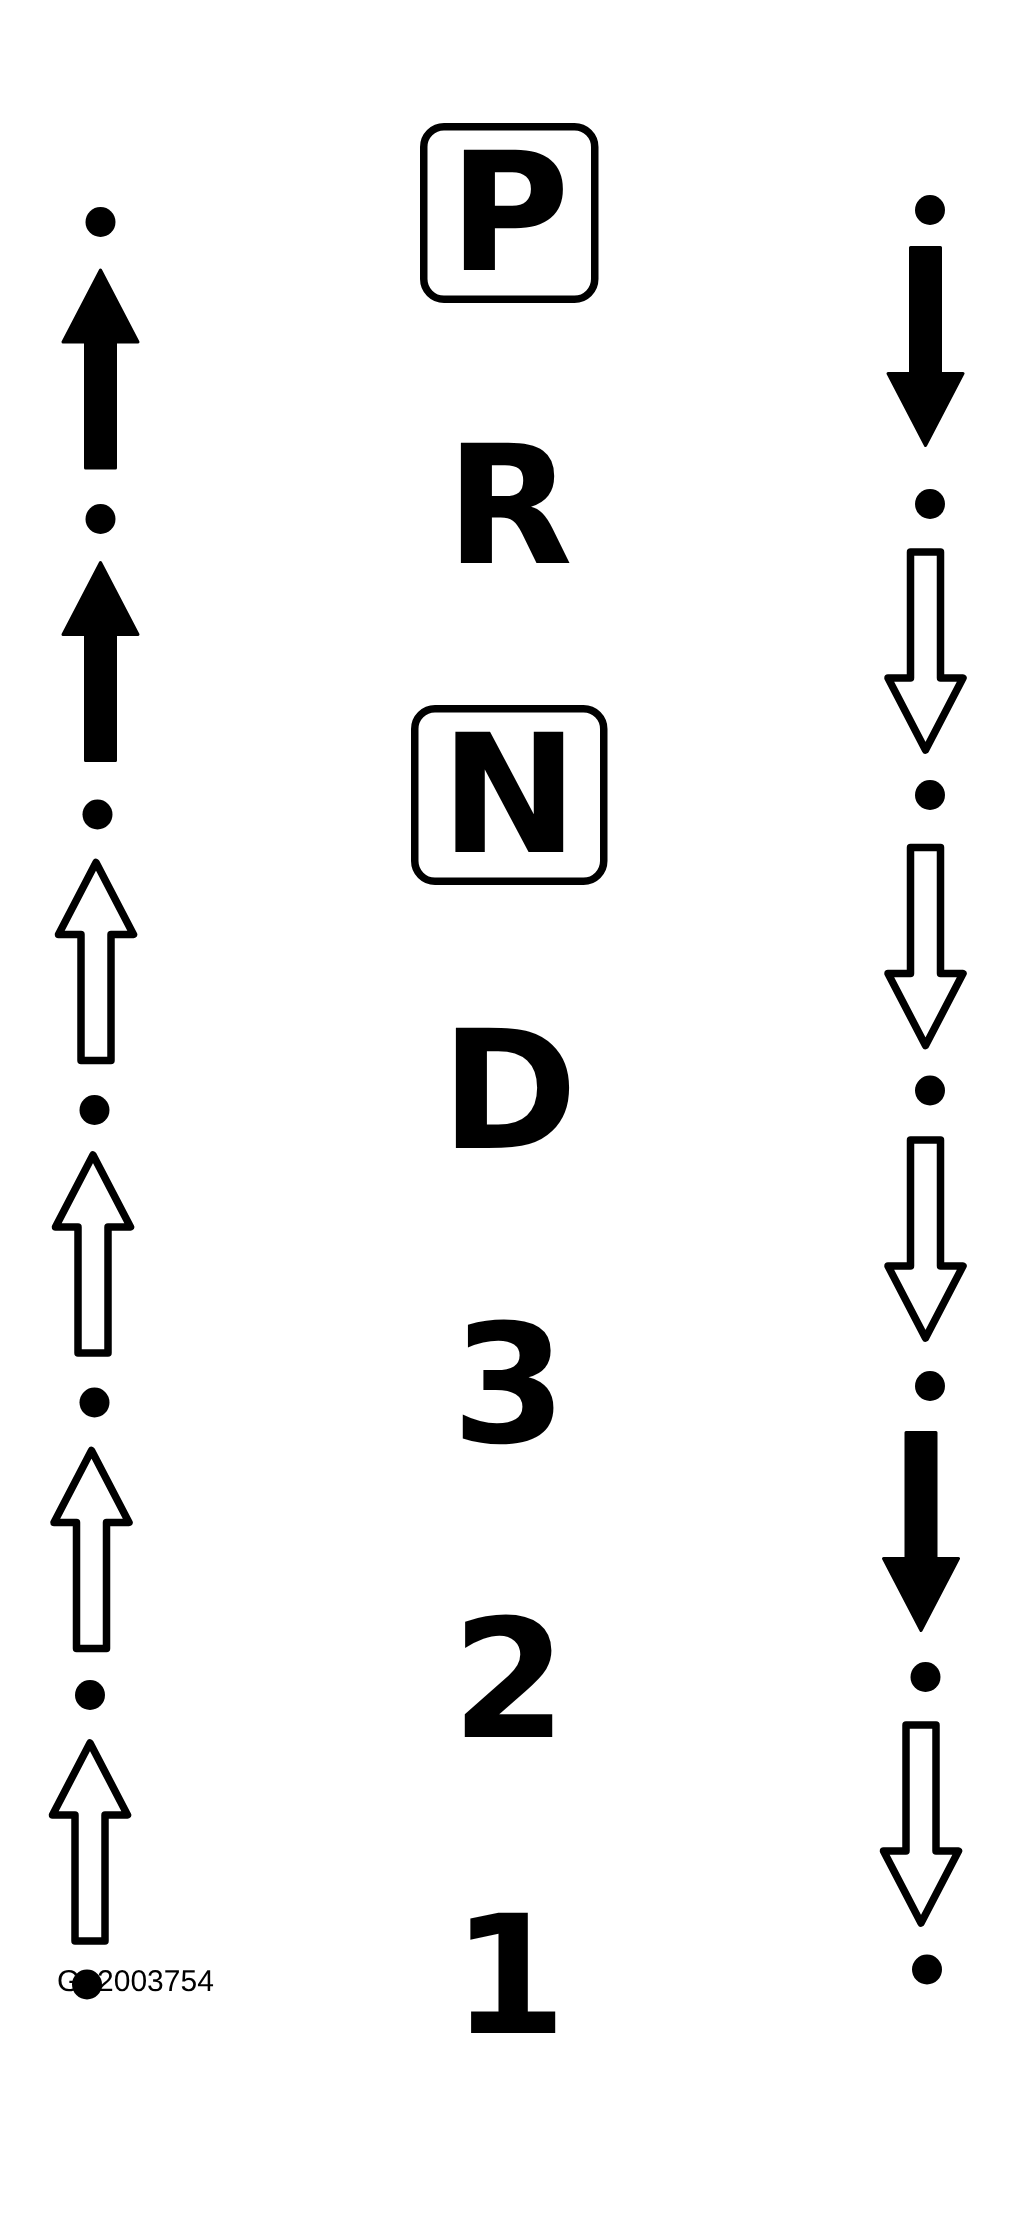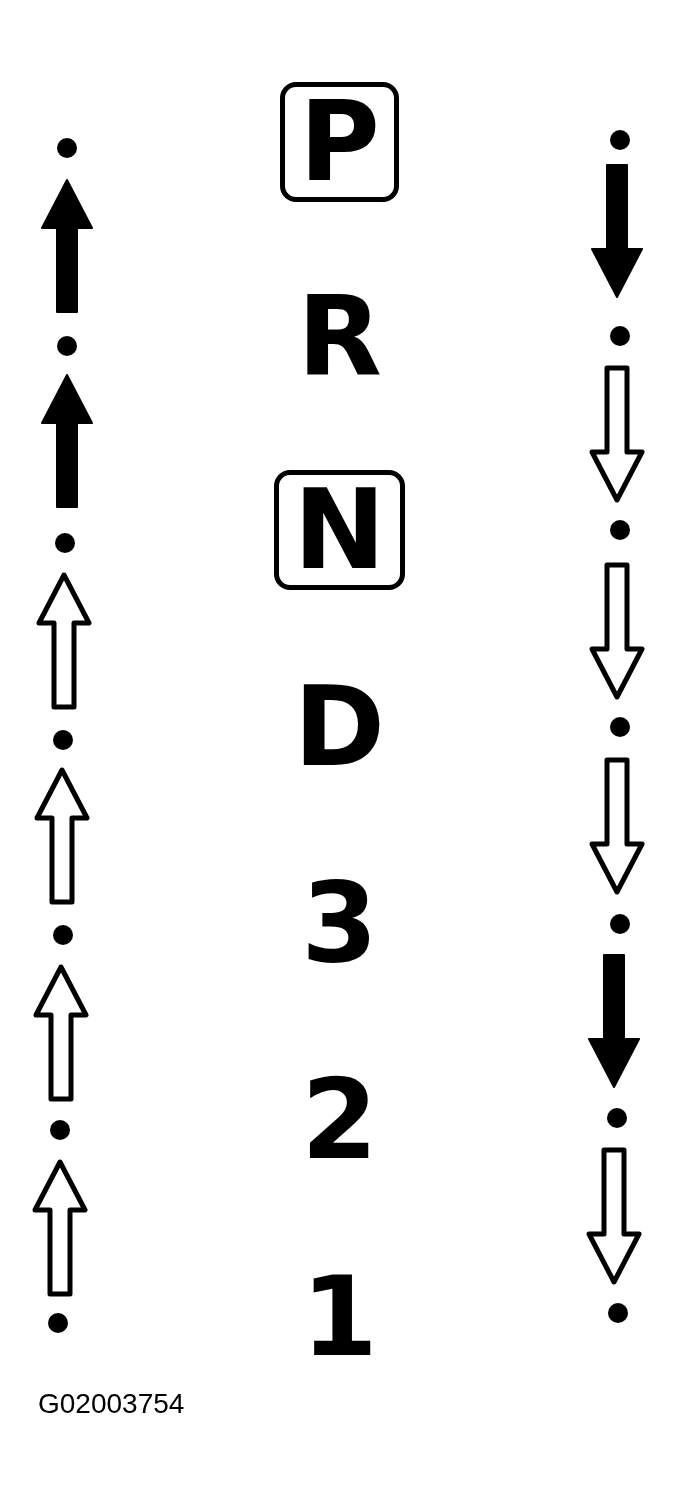--- a/index.html
+++ b/index.html
@@ -1,20 +1,20 @@
 <!DOCTYPE html>
 <html><head>
 <meta charset="utf-8">
 <style>
   html, body { margin:0; padding:0; background:#ffffff; }
   body { width:679px; height:1486px; position:relative; overflow:hidden; font-family:"Liberation Sans", sans-serif; color:#000; }
   .gear { position:absolute; left:0; width:679px; text-align:center; font-family:"DejaVu Sans", sans-serif; font-weight:bold; font-size:110px; line-height:1; }
   .gear span { display:inline-block; }
   .boxed { border:5px solid #000; border-radius:16px; padding:0 14px; }
-  .caption { position:absolute; left:38px; top:1388px; font-size:28px; font-family:"Liberation Sans", sans-serif; }
+  .caption { position:absolute; left:38px; top:1310px; font-size:20px; font-family:"Liberation Sans", sans-serif; }
   svg { position:absolute; left:0; top:0; }
 </style>
 </head>
 <body>
 
 <div>
 
   <div class="gear" style="top:82px;">
     <span class="boxed">P</span>
   </div>

